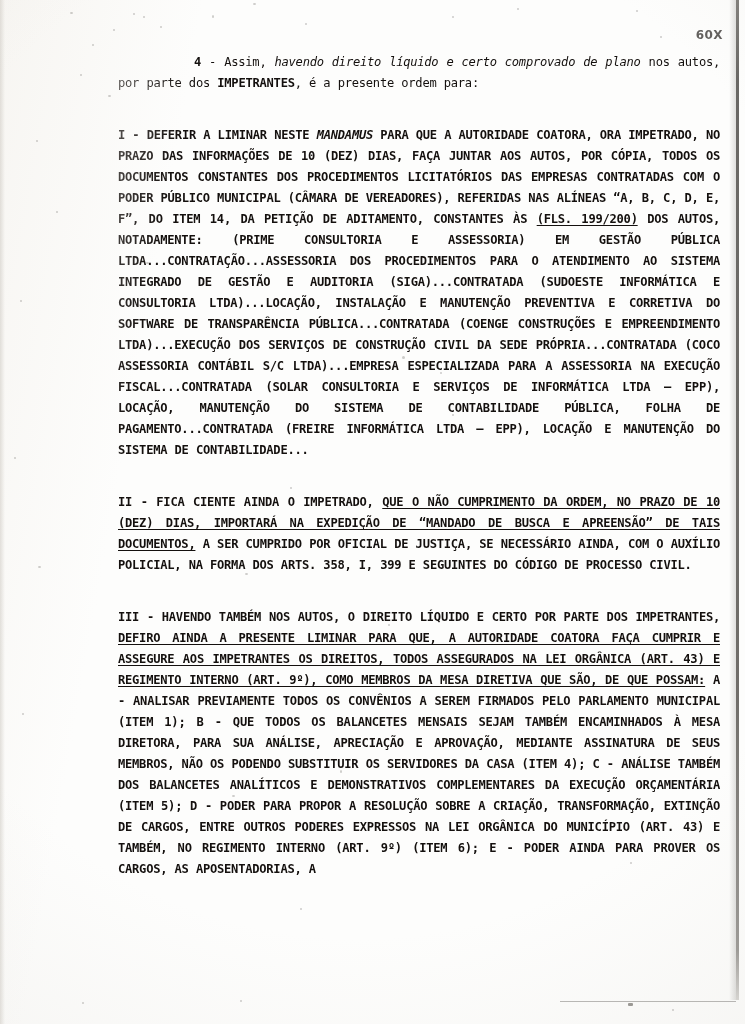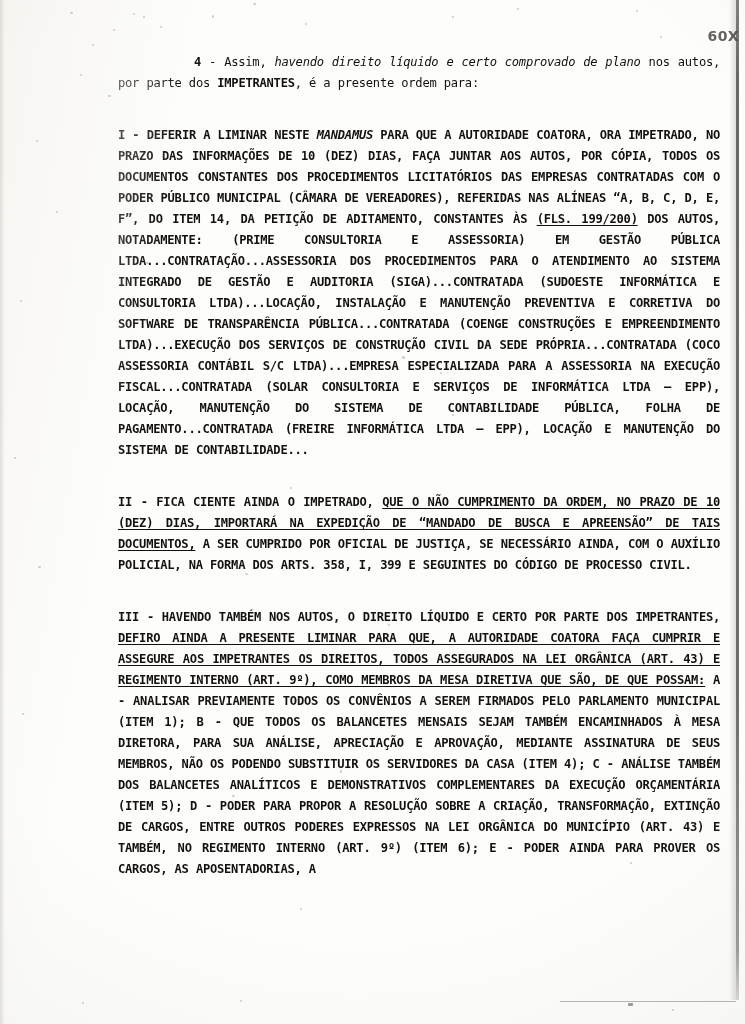--- a/index.html
+++ b/index.html
@@ -67,23 +67,23 @@
     width: 5px;
     height: 1024px;
     background: linear-gradient(90deg, rgba(205,201,194,.55) 0%, rgba(205,201,194,0) 100%);
     z-index: 4;
   }
 
   
   .folio {
     position: absolute;
     top: 28px;
-    right: 6px;
+    right: 22px;
     font-family: "DejaVu Sans", "Liberation Sans", sans-serif;
-    font-size: 14px;
+    font-size: 12px;
     font-weight: 700;
     letter-spacing: .4px;
     color: #4a4744;
     opacity: .85;
     z-index: 5;
   }
 
   .content {
     position: absolute;
     left: 118px;

